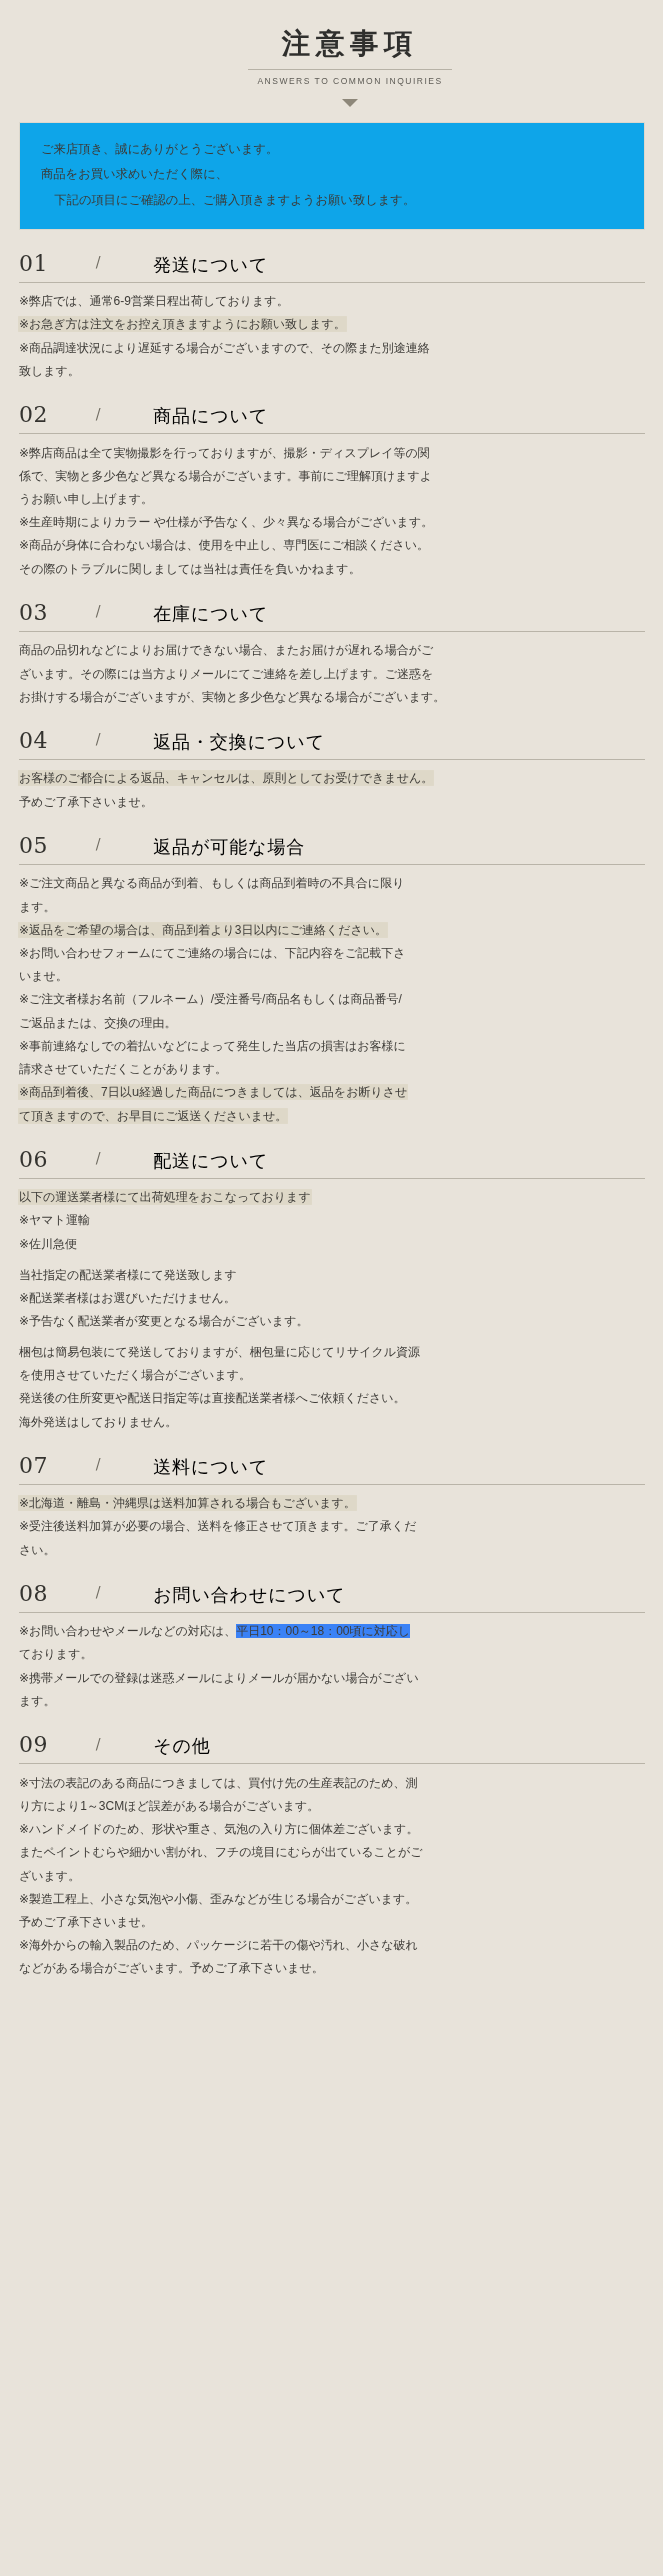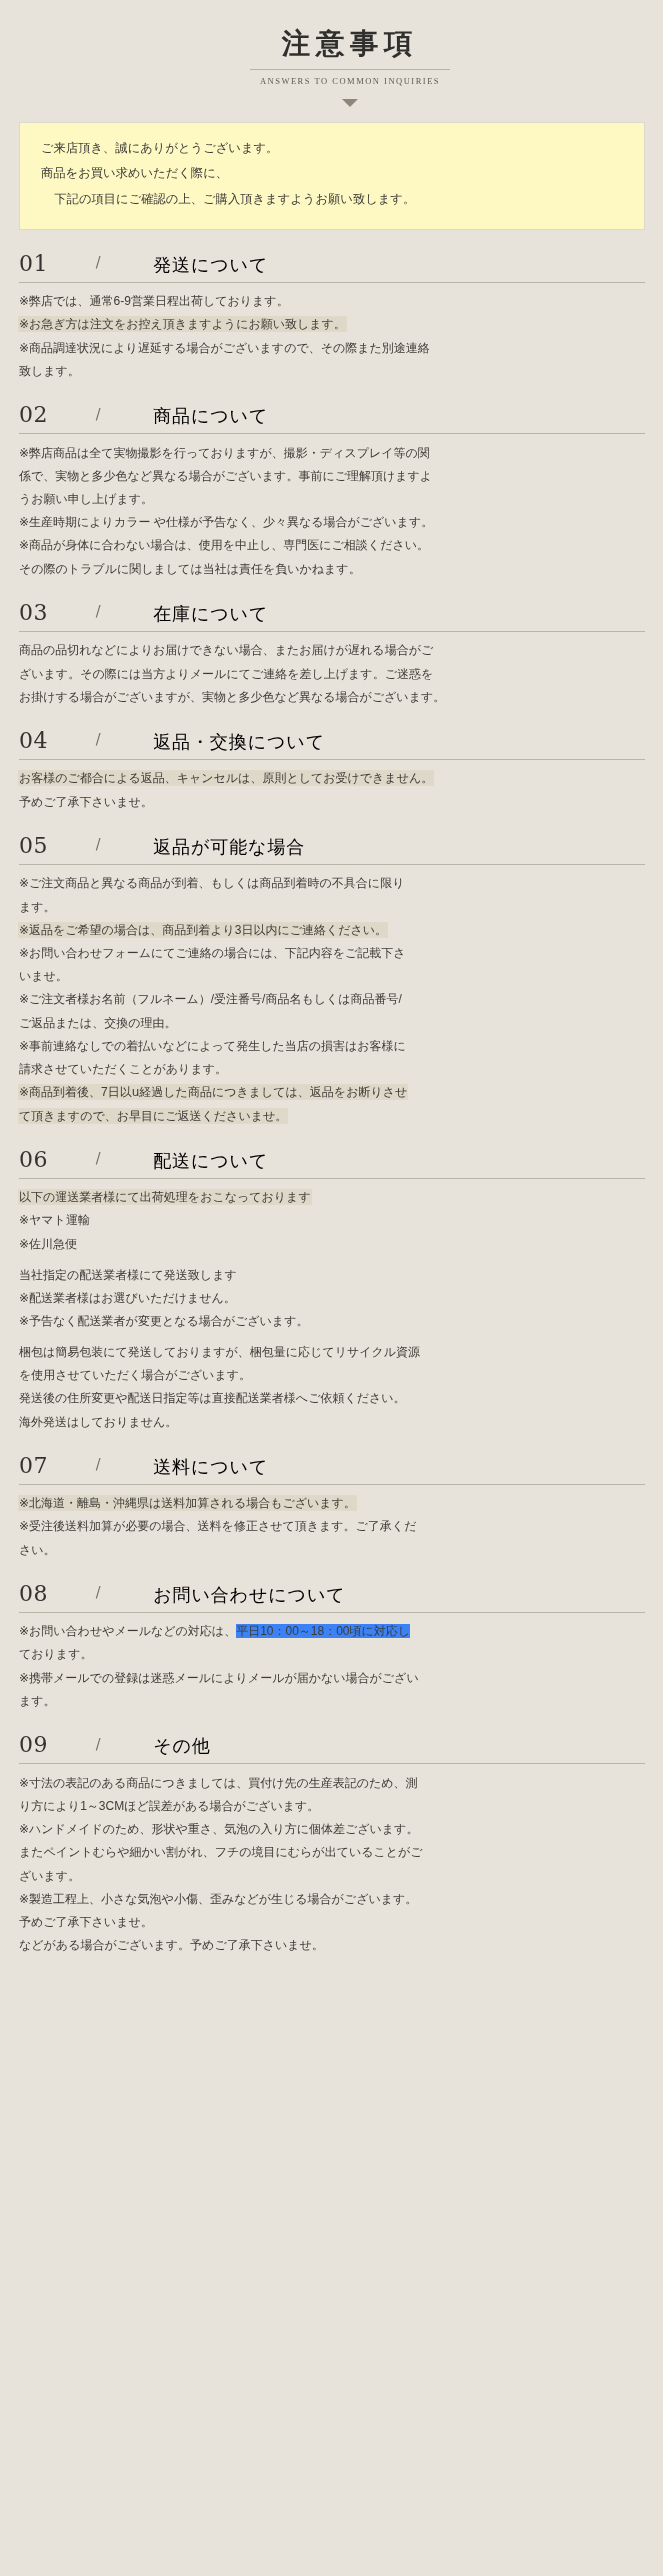--- a/index.html
+++ b/index.html
@@ -36,39 +36,37 @@
     padding: 0 0 5.7px 0;
   }
   .header-sub {
     font-size: 8.5px;
     letter-spacing: 1.5px;
     color: #5d5b55;
     border-top: 0.9px solid #b7b2a6;
     display: inline-block;
     padding: 6.6px 9.5px 0 9.5px;
     margin: 0;
-    font-family: Liberation Serif, serif;
   }
   .header-arrow {
     width: 0;
     height: 0;
     border-left: 8.5px solid transparent;
     border-right: 8.5px solid transparent;
     border-top: 8.5px solid #8d8779;
     margin: 11.4px auto 0 auto;
   }
 
   
   .intro {
     margin: 15px 19px 0 19px;
-    background: #fef9c3;
+    background: #0ea5e9;
     border: 0.9px solid #ddd8cd;
     padding: 17px 21px 19px 21px;
     box-sizing: border-box;
-    font-family: Liberation Mono, monospace;
   }
   .intro p {
     margin: 0 0 6.6px 0;
     font-size: 12.3px;
     line-height: 1.55;
     color: #3c3a37;
   }
   .intro p:last-child { margin-bottom: 0; }
   .intro .ind1 { padding-left: 0; }
   .intro .ind2 { padding-left: 13.3px; }
@@ -262,19 +260,20 @@
           <span class="sec-title">その他</span>
         </div>
         <div class="sec-body">
           <p>※寸法の表記のある商品につきましては、買付け先の生産表記のため、測</p>
           <p>り方により1～3CMほど誤差がある場合がございます。</p>
           <p>※ハンドメイドのため、形状や重さ、気泡の入り方に個体差ございます。</p>
           <p>またペイントむらや細かい割がれ、フチの境目にむらが出ていることがご</p>
           <p>ざいます。</p>
           <p>※製造工程上、小さな気泡や小傷、歪みなどが生じる場合がございます。</p>
           <p>予めご了承下さいませ。</p>
+          <p>※海外からの輸入製品のため、パッケージに若干の傷や汚れ、小さな破れ</p>
           <p>などがある場合がございます。予めご了承下さいませ。</p>
         </div>
       </div>
     </div>
 
 </div>
 
 
 </body></html>

